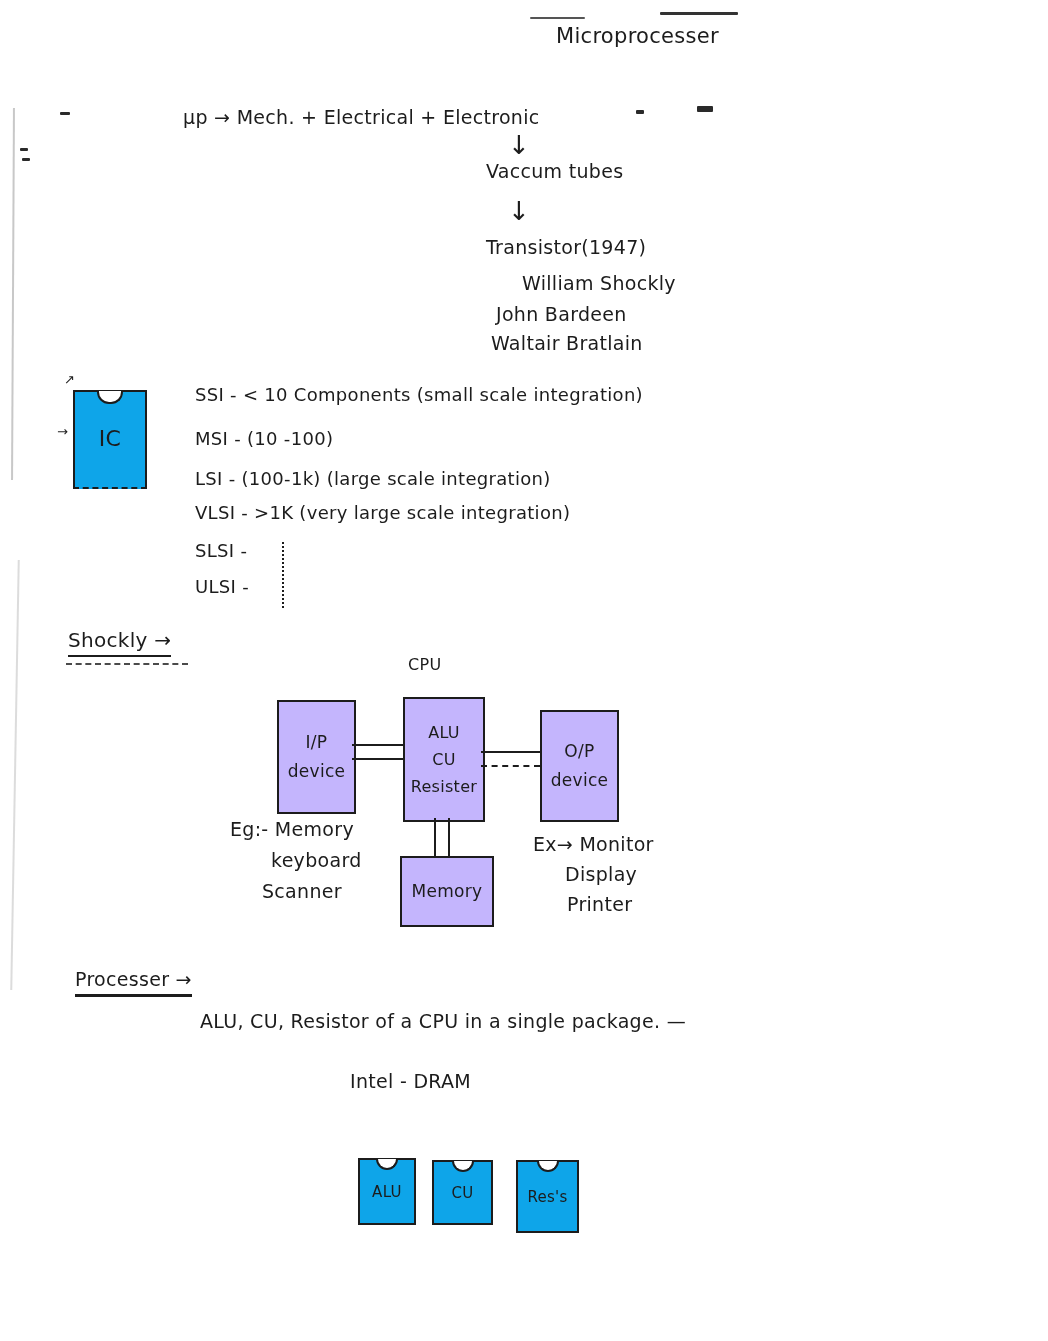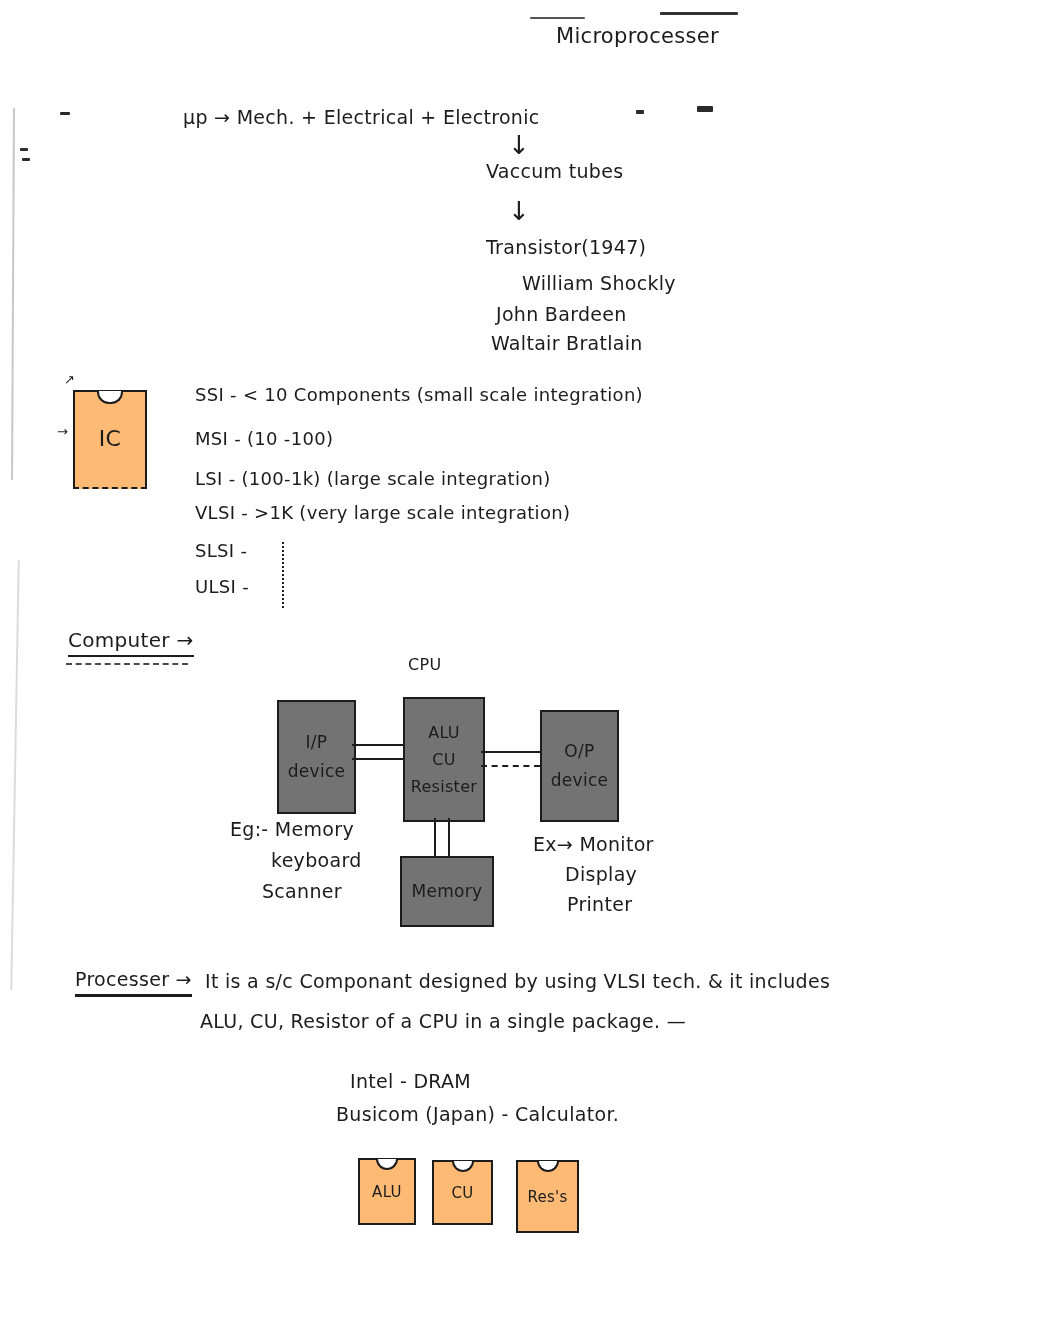--- a/index.html
+++ b/index.html
@@ -16,35 +16,35 @@
     font-family:"DejaVu Sans",sans-serif;
     color:#1c1c1c;
     line-height:1.2;
     white-space:nowrap;
     letter-spacing:0.3px;
   }
   .hw.multiline{white-space:pre-line;}
   .chip{
     position:absolute;
     border:2px solid #1c1c1c;
-    background:#fdba74;
+    background:#0ea5e9;
     display:flex;align-items:center;justify-content:center;
   }
   .chip .notch{
     position:absolute;top:-1px;left:50%;
     transform:translateX(-50%);
     width:22px;height:11px;
     border:2px solid #1c1c1c;border-top:none;
     border-radius:0 0 12px 12px;
     background:#fff;
   }
   .dbox{
     position:absolute;
     border:2px solid #1c1c1c;
-    background:#737373;
+    background:#c4b5fd;
     display:flex;align-items:center;justify-content:center;
     text-align:center;
   }
   .dbox .lbl{white-space:pre-line;line-height:1.7;}
   .bus-h{position:absolute;border-top:2px solid #1c1c1c;border-bottom:2px solid #1c1c1c;}
   .bus-v{position:absolute;border-left:2px solid #1c1c1c;border-right:2px solid #1c1c1c;}
   .underlined{border-bottom:2px solid #1c1c1c;padding-bottom:3px;}
   .mark{position:absolute;background:#2a2a2a;border-radius:1px;}
   .margin-line{position:absolute;width:2px;background:#9a9a9a;opacity:0.55;}
   .dotted-v{position:absolute;border-left:2px dotted #1c1c1c;}
@@ -86,21 +86,21 @@
   </div>
 
   <div class="abs hw" style="left:195px;top:384px;font-size:18px;">SSI - &lt; 10 Components  (small scale integration)</div>
   <div class="abs hw" style="left:195px;top:428px;font-size:18px;">MSI - (10 -100)</div>
   <div class="abs hw" style="left:195px;top:468px;font-size:18px;">LSI -  (100-1k)   (large scale integration)</div>
   <div class="abs hw" style="left:195px;top:502px;font-size:18px;">VLSI - &gt;1K    (very large scale integration)</div>
   <div class="abs hw" style="left:195px;top:540px;font-size:18px;">SLSI -</div>
   <div class="abs hw" style="left:195px;top:576px;font-size:18px;">ULSI -</div>
   <div class="dotted-v" style="left:282px;top:542px;height:66px;"></div>
 
-  <div class="abs hw underlined" style="left:68px;top:628px;font-size:20px;">Computer →</div>
+  <div class="abs hw underlined" style="left:68px;top:628px;font-size:20px;">Shockly →</div>
   <div class="dash-under" style="left:66px;top:663px;width:122px;"></div>
   <div class="abs hw" style="left:408px;top:655px;font-size:16px;">CPU</div>
 
   <div class="dbox" style="left:277px;top:700px;width:75px;height:110px;">
     <div class="lbl hw multiline" style="font-size:17px;">I/P
 device</div>
   </div>
   <div class="dbox" style="left:403px;top:697px;width:78px;height:121px;">
     <div class="lbl hw multiline" style="font-size:16px;">ALU
 CU
@@ -118,25 +118,23 @@
   </div>
 
   <div class="abs hw" style="left:230px;top:818px;font-size:19px;">Eg:- Memory</div>
   <div class="abs hw" style="left:262px;top:849px;font-size:19px;margin-left:9px;">keyboard</div>
   <div class="abs hw" style="left:262px;top:880px;font-size:19px;">Scanner</div>
   <div class="abs hw" style="left:533px;top:833px;font-size:19px;">Ex→ Monitor</div>
   <div class="abs hw" style="left:565px;top:863px;font-size:19px;text-align:right;">Display</div>
   <div class="abs hw" style="left:567px;top:893px;font-size:19px;">Printer</div>
 
   <div class="abs hw underlined" style="left:75px;top:968px;font-size:19px;border-bottom-width:3px;">Processer →</div>
-  <div class="abs hw" style="left:205px;top:970px;font-size:19px;">It is a s/c Componant designed by using VLSI tech. &amp;  it includes</div>
   <div class="abs hw" style="left:200px;top:1010px;font-size:19px;">ALU, CU, Resistor of a CPU in a single package. —</div>
 
   <div class="abs hw" style="left:350px;top:1070px;font-size:19px;">Intel - DRAM</div>
-  <div class="abs hw" style="left:336px;top:1103px;font-size:19px;">Busicom (Japan) - Calculator.</div>
 
   <div class="chip" style="left:358px;top:1158px;width:54px;height:63px;">
     <div class="notch" style="width:18px;height:9px;"></div>
     <div class="hw" style="font-size:15px;">ALU</div>
   </div>
   <div class="chip" style="left:432px;top:1160px;width:57px;height:61px;">
     <div class="notch" style="width:18px;height:9px;"></div>
     <div class="hw" style="font-size:15px;">CU</div>
   </div>
   <div class="chip" style="left:516px;top:1160px;width:59px;height:69px;">

